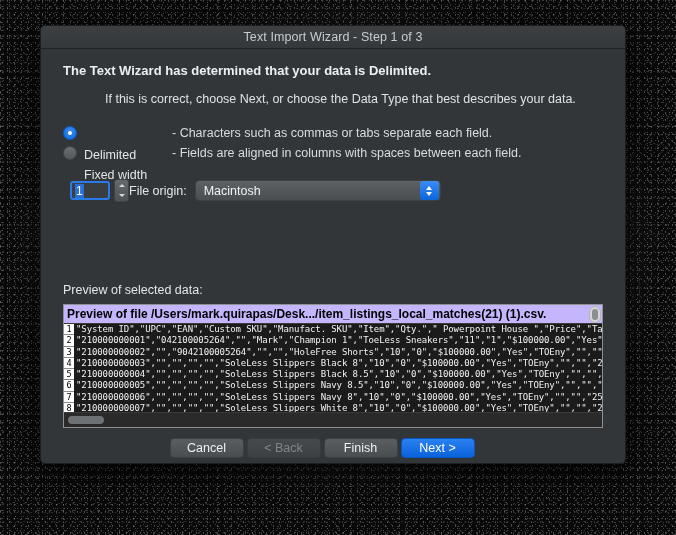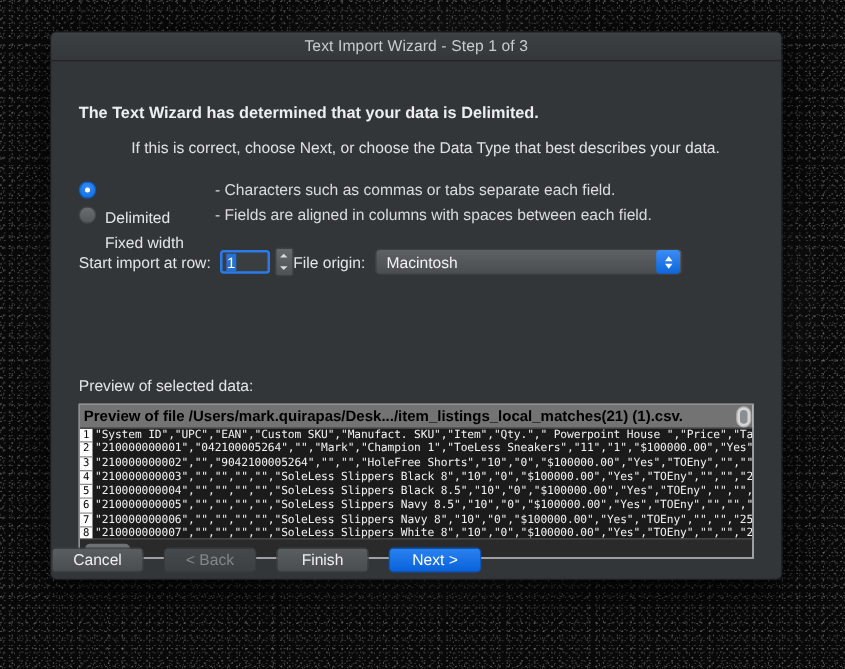--- a/index.html
+++ b/index.html
@@ -58,21 +58,21 @@
   }
   .titlebar-text {
     font-size: 12.5px;
     color: #c9cccf;
     letter-spacing: .1px;
   }
   .body { padding: 0 22px; color: #e6e8ea; }
 
   .headline {
     font-size: 13px; font-weight: bold; color: #eceff1;
-    margin-top: 33px;
+    margin-top: 14px;
   }
   .subline {
     font-size: 12.5px; color: #dfe2e5;
     margin-top: 14px;
     margin-left: 42px;
   }
 
   .radios { margin-top: 17px; }
   .radio-row { display: flex; align-items: center; height: 20px; }
   .radio {
@@ -162,21 +162,21 @@
     margin-top: 7px;
     width: 540px; height: 124px;
     background: #ffffff;
     border: 1px solid #8d9194;
     box-sizing: border-box;
     position: relative;
     overflow: hidden;
   }
   .preview-head {
     height: 19px;
-    background: #737373;
+    background: #c4b5fd;
     border-bottom: 1px solid #3b3b3b;
     display: flex; align-items: center;
     padding-left: 3px;
     box-sizing: border-box;
   }
   .preview-head span {
     font-size: 12px; font-weight: bold; color: #000;
     white-space: nowrap;
   }
   .vscroll {
@@ -227,22 +227,22 @@
   }
   .hscroll-thumb {
     position: absolute; left: 4px; top: 3px;
     width: 36px; height: 8px;
     background: #6e7174; border-radius: 4px;
   }
 
   .buttons {
     position: absolute;
     left: 0; right: 0; top: 412px;
-    display: flex; justify-content: flex-start;
-    padding-right: 22px; gap: 16px;
+    display: flex; justify-content: center;
+    padding-right: 22px; gap: 3px;
   }
   .btn {
     min-width: 74px; height: 20px;
     border-radius: 4px;
     font-size: 12.5px;
     display: flex; align-items: center; justify-content: center;
     box-sizing: border-box;
     padding: 0 10px;
   }
   .btn.norm {
@@ -286,21 +286,20 @@
           <span class="radio-desc">- Characters such as commas or tabs separate each field.</span>
         </div>
         <div class="radio-row">
           <span class="radio off"></span>
           <span class="radio-label">Fixed width</span>
           <span class="radio-desc">- Fields are aligned in columns with spaces between each field.</span>
         </div>
       </div>
 
       <div class="rowline">
-        <span class="lbl">Start import at row:</span>
         <span class="spinwrap">
           <span class="numfield">
             <span>1</span>
           </span>
           <span class="stepper">
             <i class="up"></i>
             <i class="dn"></i>
           </span>
         </span>
         <span class="origin-lbl">File origin:</span>

